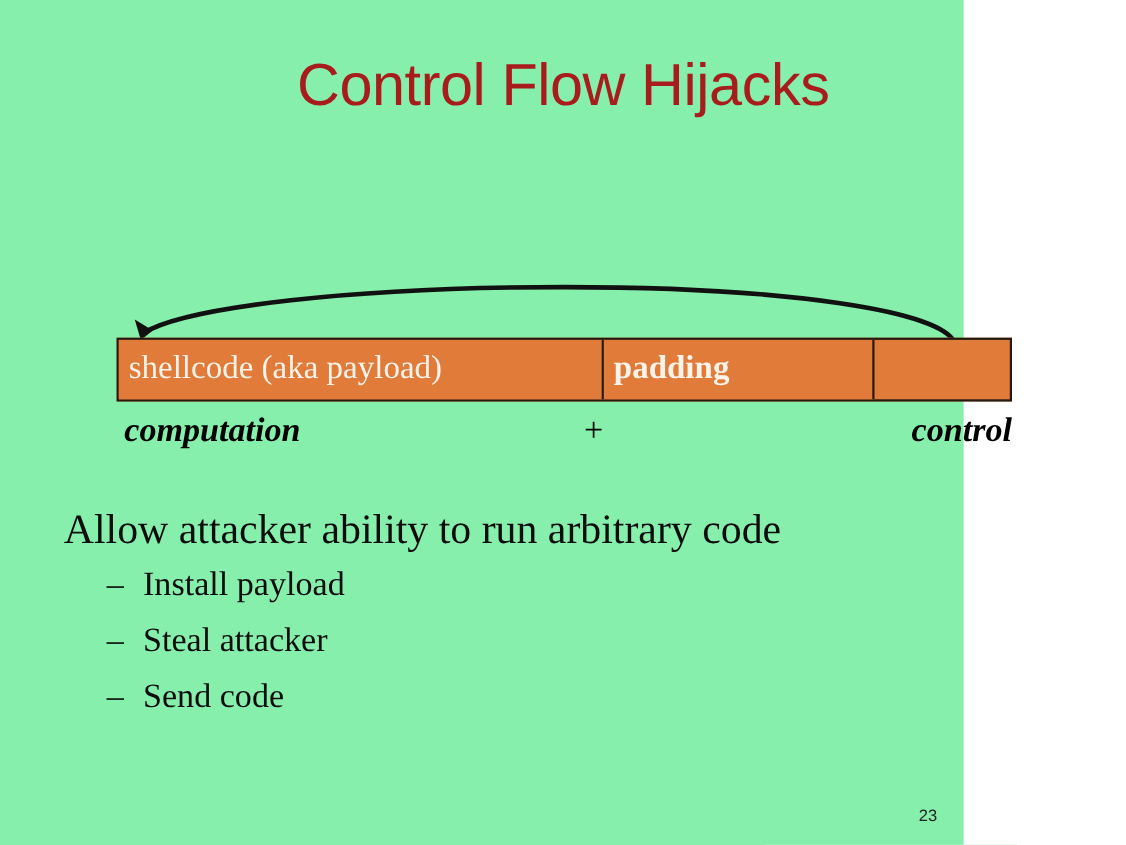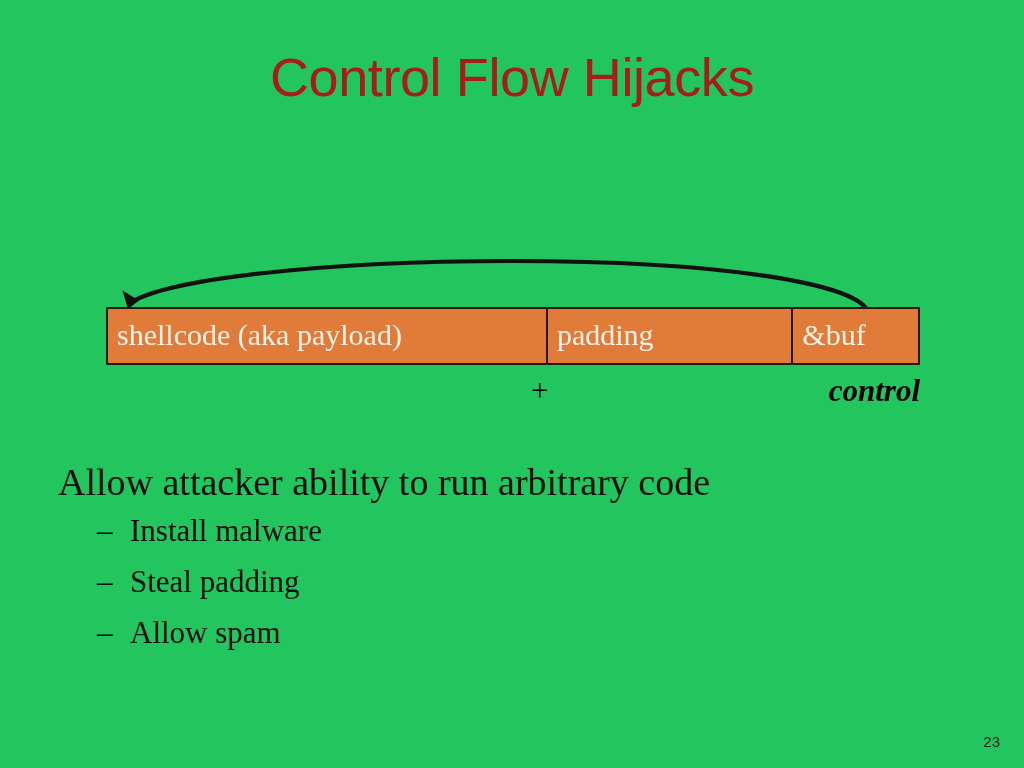--- a/index.html
+++ b/index.html
@@ -10,23 +10,23 @@
     width: 1024px;
     height: 768px;
     background: #ffffff;
     font-family: "Liberation Serif", "DejaVu Serif", serif;
     overflow: hidden;
     position: relative;
   }
 
   #slide {
     position: relative;
-    width: 1024px;
+    width: 876px;
     height: 768px;
-    background: #22c55e;
+    background: #86efac;
   }
 
   
   #slide-title {
     position: absolute;
     left: 0;
     top: 48px;
     width: 1024px;
     text-align: center;
     font-family: "Liberation Sans", "DejaVu Sans", sans-serif;
@@ -78,21 +78,21 @@
     font-weight: 400;
     line-height: 1;
     padding-left: 9px;
     box-sizing: border-box;
     overflow: hidden;
     white-space: nowrap;
   }
   .buf-cell .cell-text { display: block; margin-top: -2px; }
 
   #cell-shellcode { width: 441px; border-right: 2px solid #231a12; }
-  #cell-padding   { width: 246px; border-right: 2px solid #231a12; }
+  #cell-padding   { width: 246px; border-right: 2px solid #231a12; font-weight: bold; }
   #cell-buf       { width: 125px; }
 
   
   #semantics-row {
     position: absolute;
     left: 0;
     top: 118px;
     width: 814px;
     height: 40px;
     font-family: "Liberation Serif", "DejaVu Serif", serif;
@@ -179,48 +179,46 @@
       <path d="M 30 54 L 24.5 35.5 L 41 45.5 Z" fill="#111111"></path>
     </svg>
 
     <div id="buffer-row">
       <div class="buf-cell" id="cell-shellcode">
         <span class="cell-text">shellcode (aka payload)</span>
       </div>
       <div class="buf-cell" id="cell-padding">
         <span class="cell-text">padding</span>
       </div>
-      <div class="buf-cell" id="cell-buf">
-        <span class="cell-text">&amp;buf</span>
-      </div>
     </div>
 
     <div id="semantics-row">
+      <span id="label-computation">computation</span>
       <span id="label-plus">+</span>
       <span id="label-control">control</span>
     </div>
 
   </div>
 
   <div id="body-content">
 
     <div id="main-bullet">Allow attacker ability to run arbitrary code</div>
 
     <div class="sub-bullet">
       <span class="dash">–</span>
-      <span class="sub-text">Install malware</span>
+      <span class="sub-text">Install payload</span>
     </div>
 
     <div class="sub-bullet">
       <span class="dash">–</span>
-      <span class="sub-text">Steal padding</span>
+      <span class="sub-text">Steal attacker</span>
     </div>
 
     <div class="sub-bullet">
       <span class="dash">–</span>
-      <span class="sub-text">Allow spam</span>
+      <span class="sub-text">Send code</span>
     </div>
 
   </div>
 
   <div id="page-number">23</div>
 
 </div>
 
 </body></html>

